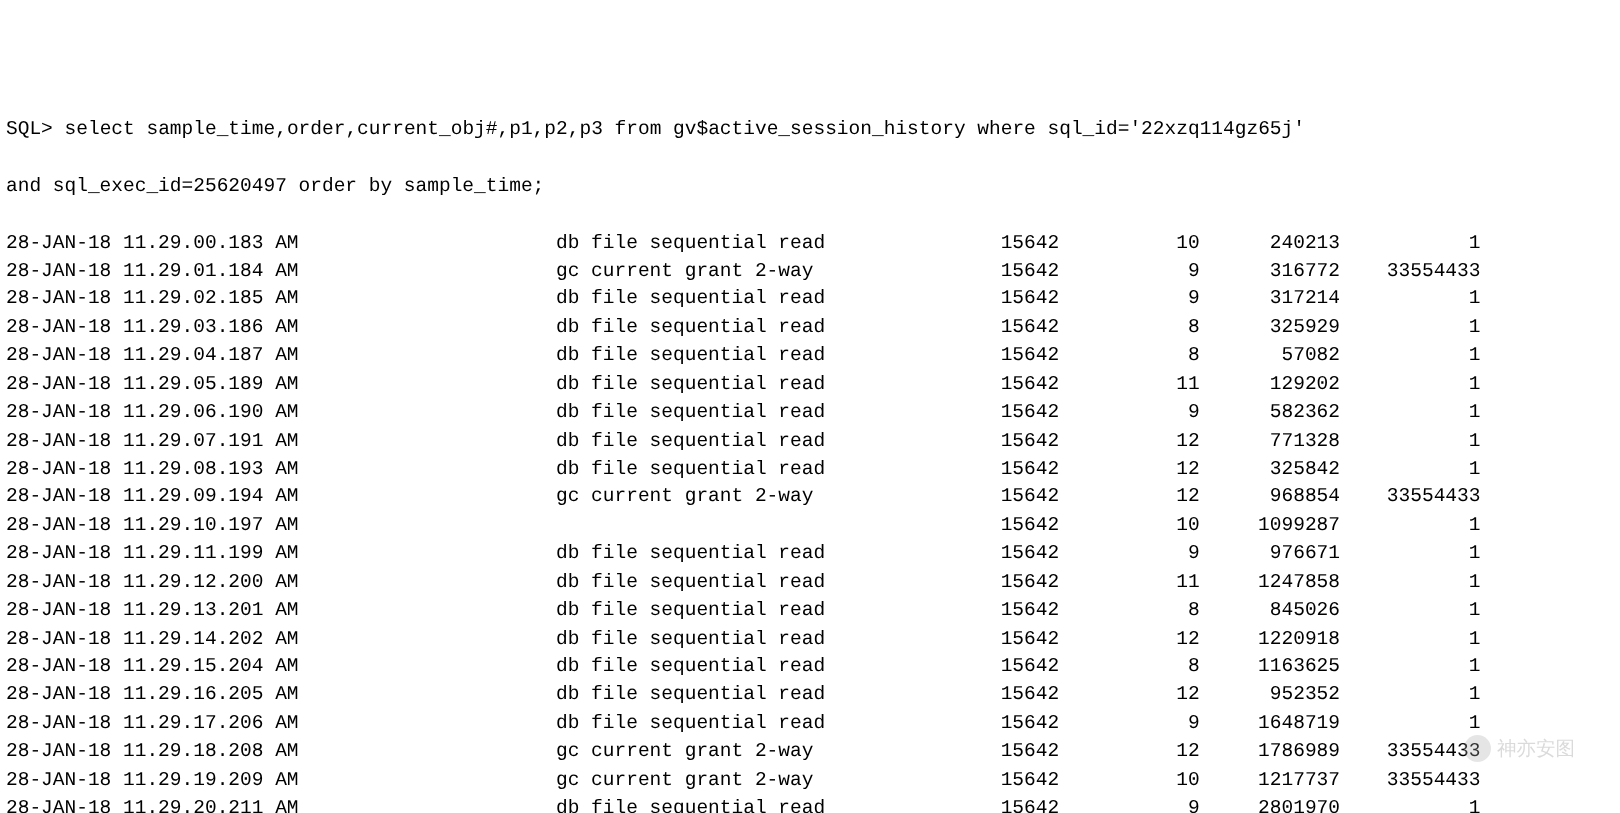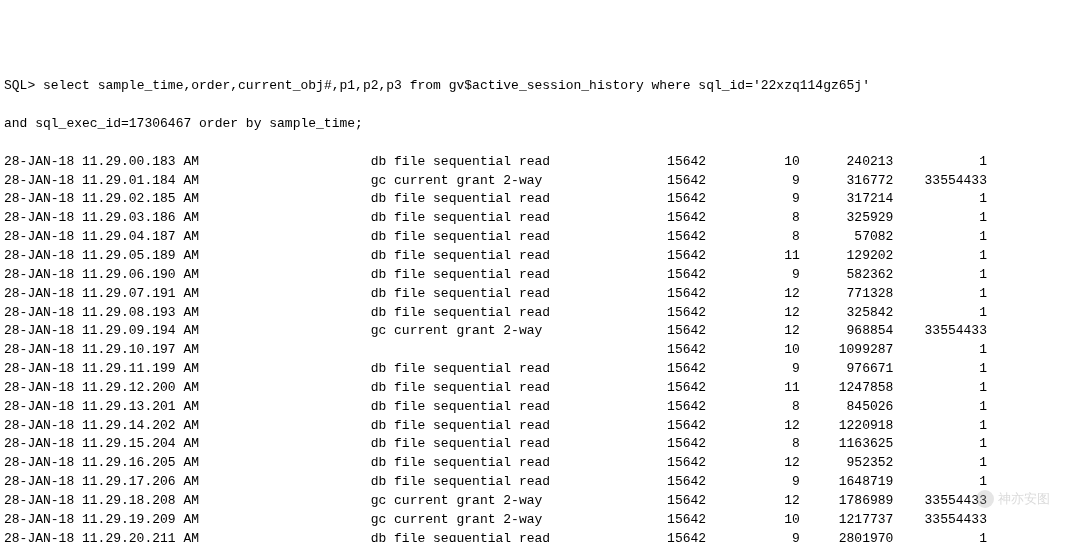--- a/index.html
+++ b/index.html
@@ -38,21 +38,21 @@
       background: #aaa;
       display: inline-block;
     }
   </style>
 </head>
 <body>
 
 
 
 <span class="line"><span>SQL&gt;</span> <span>select sample_time,order,current_obj#,p1,p2,p3 from gv$active_session_history where sql_id='22xzq114gz65j'</span></span>
-<span class="line"><span>and sql_exec_id=17306467 order by sample_time;</span></span>
+<span class="line"><span>and sql_exec_id=25620497 order by sample_time;</span></span>
 <div id="rows-container"><span class="line">28-JAN-18 11.29.00.183 AM                      db file sequential read               15642          10      240213           1</span><span class="line">28-JAN-18 11.29.01.184 AM                      gc current grant 2-way                15642           9      316772    33554433</span><span class="line">28-JAN-18 11.29.02.185 AM                      db file sequential read               15642           9      317214           1</span><span class="line">28-JAN-18 11.29.03.186 AM                      db file sequential read               15642           8      325929           1</span><span class="line">28-JAN-18 11.29.04.187 AM                      db file sequential read               15642           8       57082           1</span><span class="line">28-JAN-18 11.29.05.189 AM                      db file sequential read               15642          11      129202           1</span><span class="line">28-JAN-18 11.29.06.190 AM                      db file sequential read               15642           9      582362           1</span><span class="line">28-JAN-18 11.29.07.191 AM                      db file sequential read               15642          12      771328           1</span><span class="line">28-JAN-18 11.29.08.193 AM                      db file sequential read               15642          12      325842           1</span><span class="line">28-JAN-18 11.29.09.194 AM                      gc current grant 2-way                15642          12      968854    33554433</span><span class="line">28-JAN-18 11.29.10.197 AM                                                            15642          10     1099287           1</span><span class="line">28-JAN-18 11.29.11.199 AM                      db file sequential read               15642           9      976671           1</span><span class="line">28-JAN-18 11.29.12.200 AM                      db file sequential read               15642          11     1247858           1</span><span class="line">28-JAN-18 11.29.13.201 AM                      db file sequential read               15642           8      845026           1</span><span class="line">28-JAN-18 11.29.14.202 AM                      db file sequential read               15642          12     1220918           1</span><span class="line">28-JAN-18 11.29.15.204 AM                      db file sequential read               15642           8     1163625           1</span><span class="line">28-JAN-18 11.29.16.205 AM                      db file sequential read               15642          12      952352           1</span><span class="line">28-JAN-18 11.29.17.206 AM                      db file sequential read               15642           9     1648719           1</span><span class="line">28-JAN-18 11.29.18.208 AM                      gc current grant 2-way                15642          12     1786989    33554433</span><span class="line">28-JAN-18 11.29.19.209 AM                      gc current grant 2-way                15642          10     1217737    33554433</span><span class="line">28-JAN-18 11.29.20.211 AM                      db file sequential read               15642           9     2801970           1</span></div>
 
 <div class="watermark">
   <span class="watermark-icon"></span>
   <span>神亦安图</span>
 </div>
 
 
 
 

